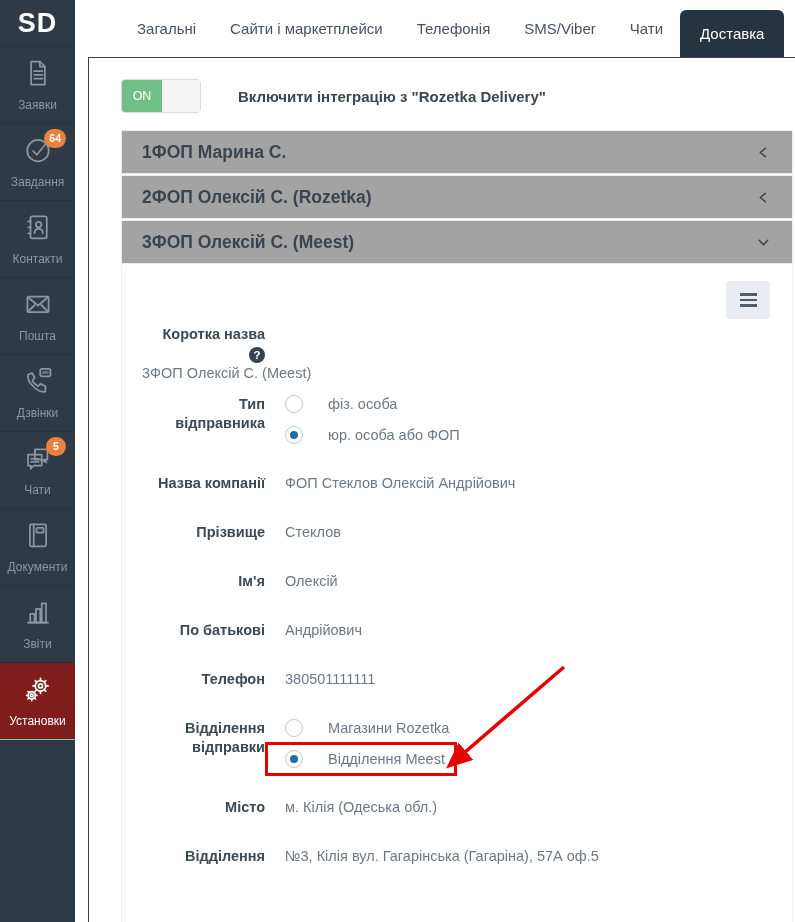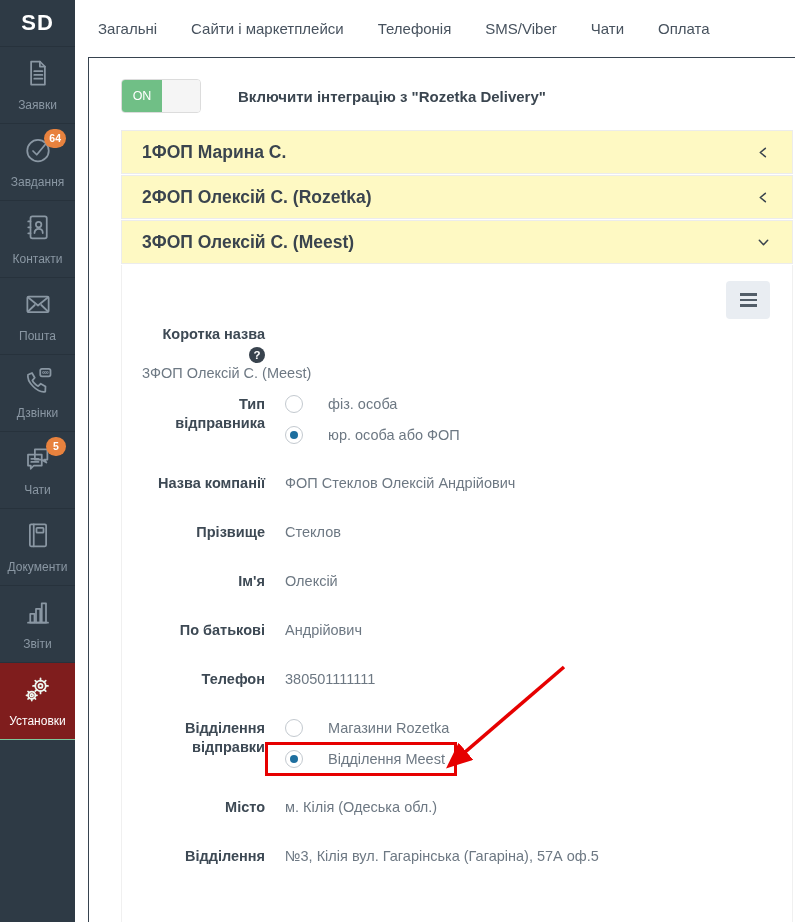--- a/index.html
+++ b/index.html
@@ -2,54 +2,54 @@
 <html><head>
 <meta charset="utf-8">
 <style>
   * { box-sizing: border-box; margin: 0; padding: 0; }
   html,body { width:795px; height:922px; overflow:hidden; }
   body { font-family:"Liberation Sans", sans-serif; background:#fff; position:relative; }
 
   
   .sidebar { position:absolute; left:0; top:0; width:75px; height:922px; background:#2e3a45; z-index:5; }
   .logo { height:47px; display:flex; align-items:center; justify-content:center;
-          color:#fff; font-weight:bold; font-size:22px; letter-spacing:1px;
+          color:#fff; font-weight:bold; font-size:27px; letter-spacing:1px;
           border-bottom:1px solid #27323c; }
   .side-item { height:77px; display:flex; flex-direction:column; align-items:center;
                justify-content:center; gap:10px; border-bottom:1px solid #27323c;
                color:#8a97a3; font-size:12px; position:relative; cursor:pointer; }
   .side-item svg { width:30px; height:30px; stroke:#8a97a3; fill:none;
                    stroke-width:1.4; stroke-linecap:round; stroke-linejoin:round; }
   .side-item.active { background:#7f1d1d; color:#fff; border-bottom-color:#7cc79b; }
   .side-item.active svg { stroke:#eef8f1; }
   .badge { position:absolute; top:5px; right:9px; background:#e8823e; color:#fff;
            border-radius:10px; font-size:10.5px; font-weight:bold; line-height:1;
            padding:4px 5px; min-width:20px; text-align:center; }
 
   
   .main { margin-left:75px; height:100%; position:relative; }
-  .tabbar { height:57px; display:flex; align-items:stretch; padding-left:6px; white-space:nowrap; }
+  .tabbar { height:57px; display:flex; align-items:stretch; padding-left:24px; white-space:nowrap;margin-left:21px; }
   .tab { display:flex; align-items:center; padding:0 17px; font-size:15px; color:#47525e; cursor:pointer; }
   .tab.active { background:#263340; color:#fff; border-radius:6px 6px 0 0; margin-top:10px; padding:0 20px; }
 
   .panel { position:absolute; top:57px; left:13px; right:0; bottom:0;
            border-top:1px solid #37434f; border-left:1px solid #37434f;
            background:#fff; padding:21px 2px 0 32px; }
 
   
   .toggle-row { display:flex; align-items:center; height:34px; margin-bottom:17px; }
   .toggle { width:80px; height:34px; border-radius:4px; overflow:hidden; display:flex;
             border:1px solid #dcdcdc; cursor:pointer; }
   .toggle-on { width:40px; background:#70bf86; color:#fff; font-size:12.5px; font-weight:normal;
                display:flex; align-items:center; justify-content:center; }
   .toggle-off { width:38px; background:#f5f5f5; }
   .toggle-label { margin-left:37px; font-weight:bold; font-size:15px; color:#3b4650; }
 
   
-  .acc-header { height:44px; background:#fef9c3; border:1px solid #ececec;
+  .acc-header { height:44px; background:#a3a3a3; border:1px solid #ececec;
                 display:flex; align-items:center; justify-content:space-between;
                 padding:0 22px 0 20px; margin-bottom:1px; font-size:17.5px;
                 font-weight:600; color:#3a444e; cursor:pointer; }
   .acc-header svg { width:13px; height:13px; stroke:#3a444e; fill:none; stroke-width:1.6;
                     stroke-linecap:round; stroke-linejoin:round; }
   .acc-body { background:#fff; border:1px solid #f0f0f0; border-top:none;
               position:relative; padding:16px 0 60px 0; }
 
   .menu-btn { position:absolute; top:16px; right:22px; width:44px; height:38px;
               background:#e9edf2; border-radius:4px; display:flex; flex-direction:column;
@@ -197,20 +197,21 @@
 </div>
 
 <div class="main">
 
   <div class="tabbar">
     <div class="tab">Загальні</div>
     <div class="tab">Сайти і маркетплейси</div>
     <div class="tab">Телефонія</div>
     <div class="tab">SMS/Viber</div>
     <div class="tab">Чати</div>
+    <div class="tab active">Доставка</div>
     <div class="tab">Оплата</div>
   </div>
 
   <div class="panel">
 
     <div class="toggle-row">
       <div class="toggle">
         <div class="toggle-on">ON</div>
         <div class="toggle-off"></div>
       </div>

